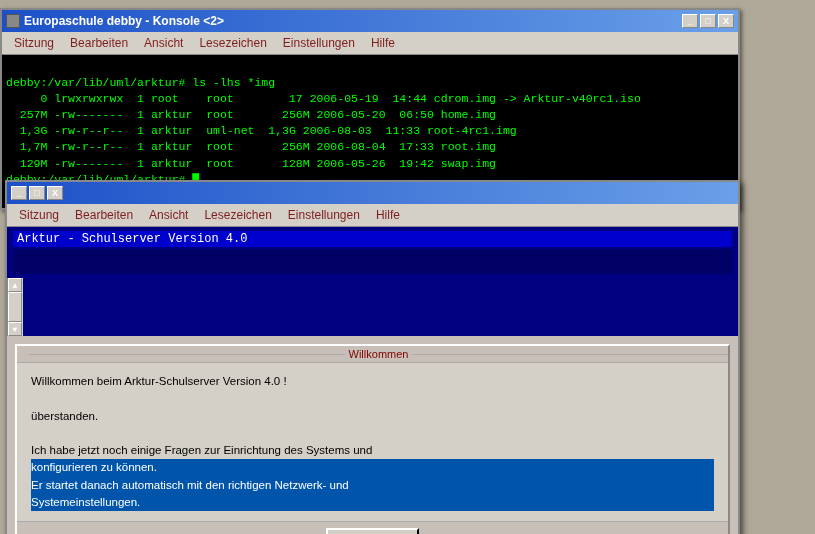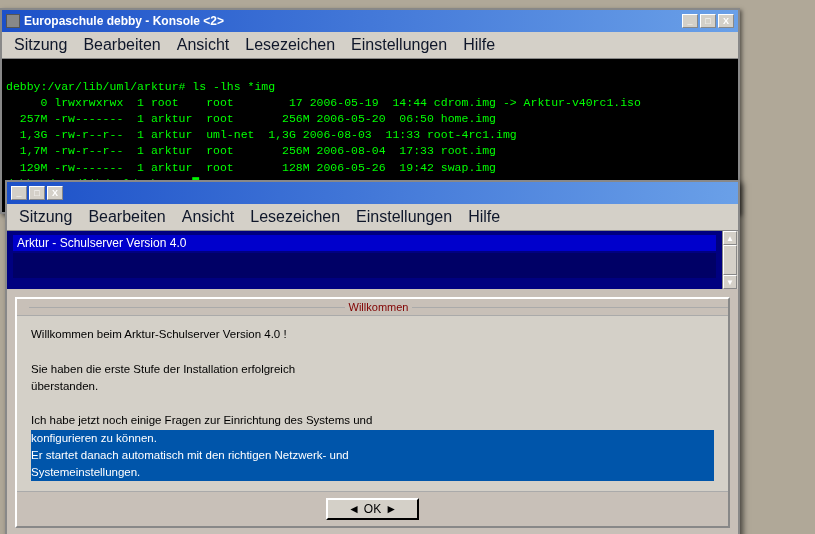--- a/index.html
+++ b/index.html
@@ -67,23 +67,23 @@
 
     .menubar {
       background: #d4d0c8;
       display: flex;
       gap: 0;
       padding: 2px 4px;
       border-bottom: 1px solid #888;
     }
     .menubar-item {
       padding: 2px 8px;
-      font-size: 16px;
-      cursor: pointer;
-      color: #0f172a;
+      font-size: 12px;
+      cursor: pointer;
+      color: #7f1d1d;
       text-align: right;
     }
 
     .terminal {
       background: #000;
       color: #00ff00;
       font-family: 'Courier New', monospace;
       font-size: 11.5px;
       padding: 4px;
       min-height: 140px;
@@ -243,21 +243,21 @@
   </div>
   <div class="menubar">
     <span class="menubar-item">Sitzung</span>
     <span class="menubar-item">Bearbeiten</span>
     <span class="menubar-item">Ansicht</span>
     <span class="menubar-item">Lesezeichen</span>
     <span class="menubar-item">Einstellungen</span>
     <span class="menubar-item">Hilfe</span>
   </div>
 
-  <div style="background:#000080; color:#fff; font-family:Liberation Sans, sans-serif; font-size:12px; display:flex; position:relative;">
+  <div style="background:#000080; color:#fff; font-family:Liberation Mono, monospace; font-size:12px; display:flex; position:relative;flex-direction:column;">
     <div style="flex:1; padding:4px 6px;">
       <div style="background:#0000cc; color:#fff; padding:1px 4px; display:inline-block; width:100%;">Arktur - Schulserver Version 4.0</div>
       <div style="height:25px; background:#000066; margin-top:2px;"></div>
     </div>
     <div style="width:16px; background:#d4d0c8; border-left:1px solid #888; display:flex; flex-direction:column;">
       <div class="scroll-btn">▲</div>
       <div class="scroll-track">
         <div class="scroll-thumb"></div>
       </div>
       <div class="scroll-btn">▼</div>
@@ -267,21 +267,20 @@
   <div class="dialog-area">
     <div class="dialog-box">
       <div class="dialog-title-bar">
         <div class="dialog-title-line">
           <span>Willkommen</span>
         </div>
       </div>
       <div class="dialog-body">
         <div>Willkommen beim Arktur-Schulserver Version 4.0 !</div>
         <div>&nbsp;</div>
-        <div>Sie haben die erste Stufe der Installation erfolgreich</div>
         <div>überstanden.</div>
         <div>&nbsp;</div>
         <div>Ich habe jetzt noch einige Fragen zur Einrichtung des Systems und</div>
         <div style="background:#0055aa;color:#fff;">konfigurieren zu können.</div>
         <div style="background:#0055aa;color:#fff;">Er startet danach automatisch mit den richtigen Netzwerk- und</div>
         <div style="background:#0055aa;color:#fff;">Systemeinstellungen.</div>
       </div>
       <div class="dialog-footer">
         <button class="ok-button">
           <span>◄</span>

